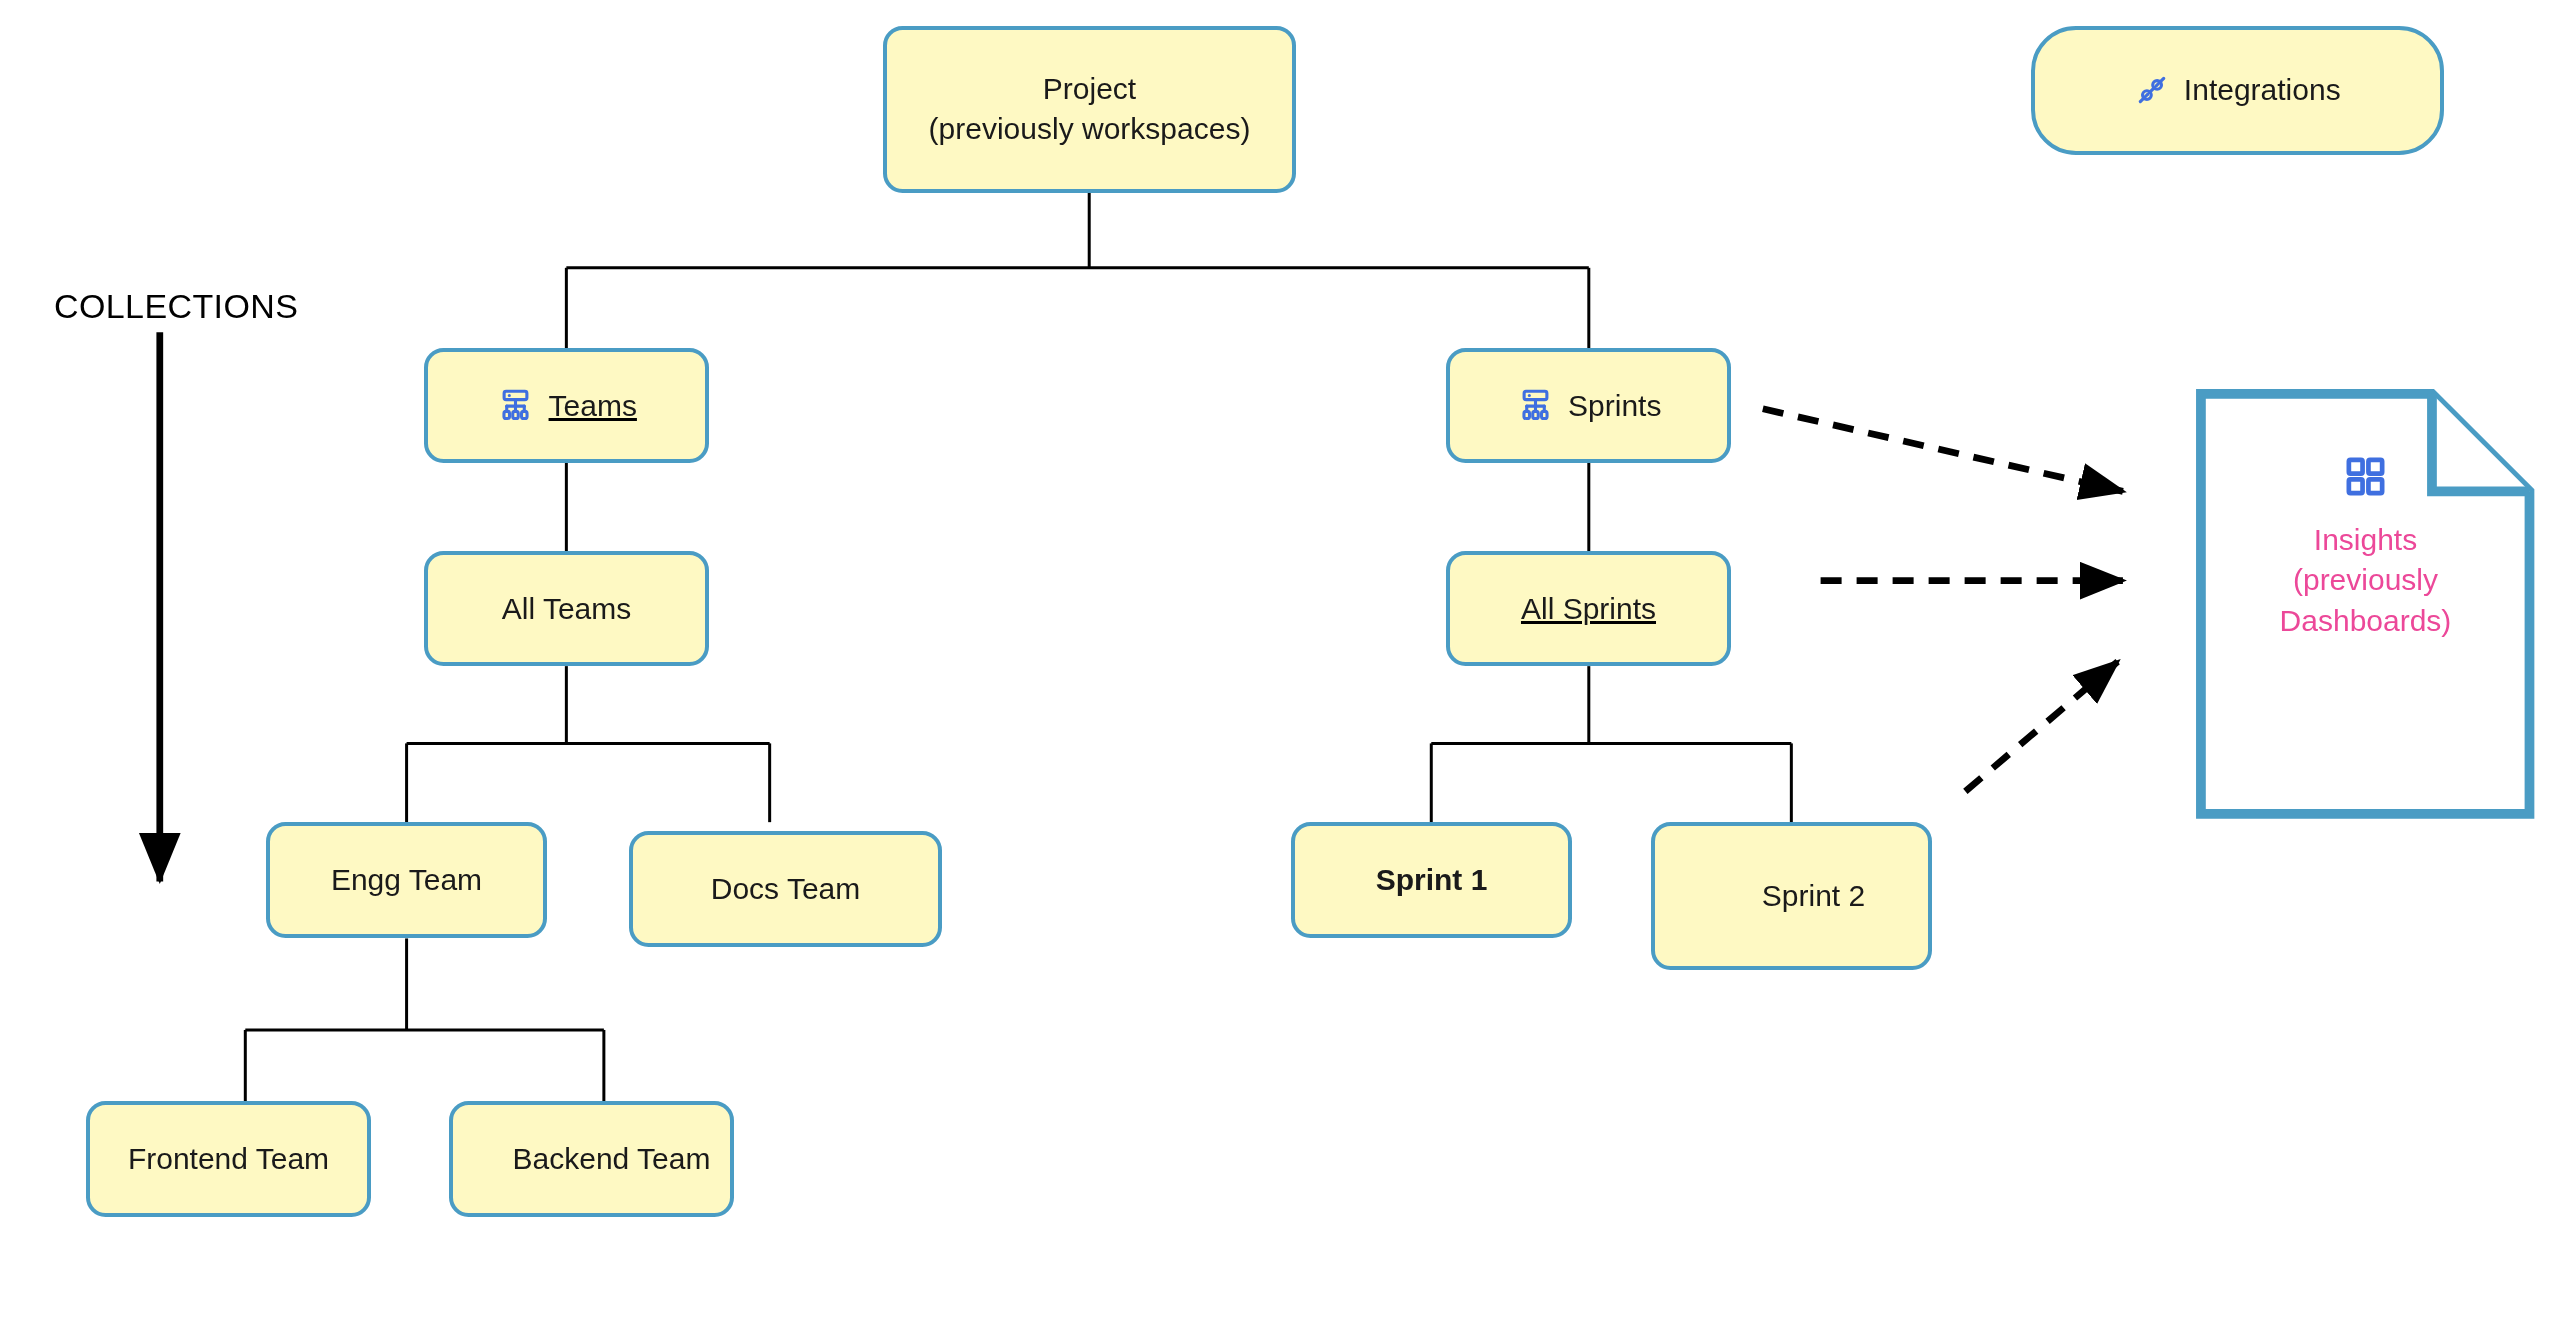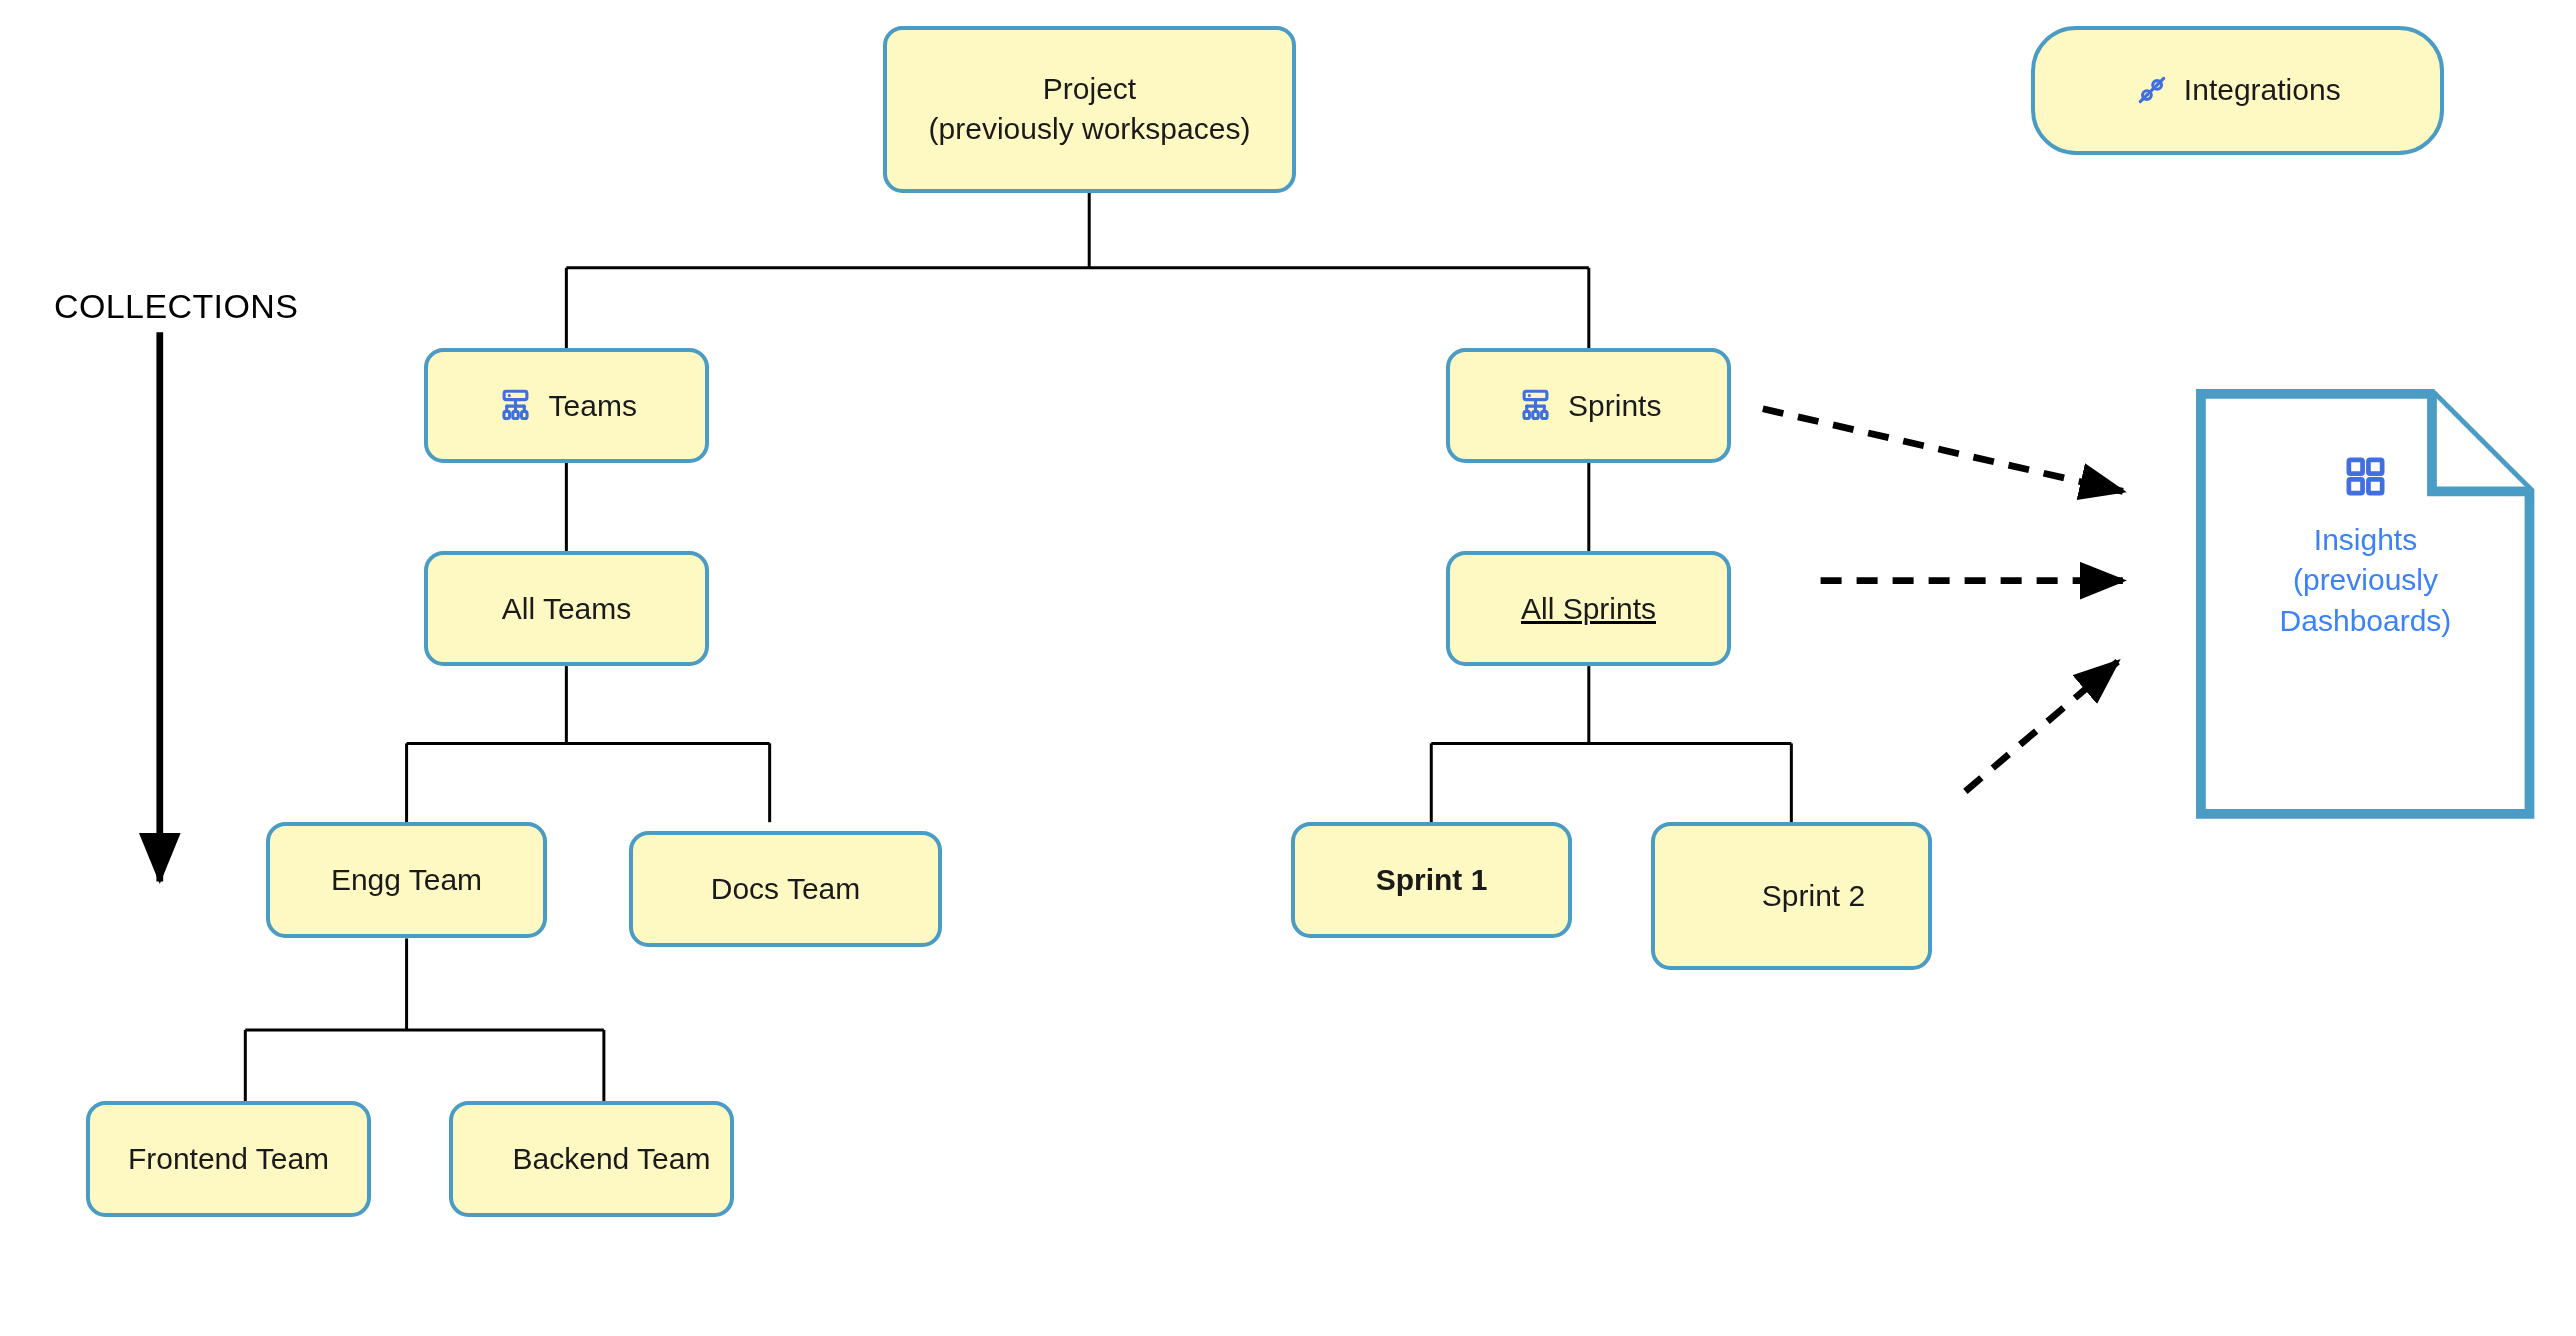--- a/index.html
+++ b/index.html
@@ -74,21 +74,21 @@
     justify-content: flex-start;
     padding-top: 59px;
     box-sizing: border-box;
   }
   .insights-text {
     margin-top: 19.5px;
     font-size: 30px;
     line-height: 1.35;
     text-align: center;
     white-space: pre-line;
-    color: #3b82f6;
+    color: #ec4899;
   }
   .icon {
     display: inline-flex;
     align-items: center;
     justify-content: center;
     flex: 0 0 auto;
   }
 </style>
 </head>
 <body>
@@ -172,21 +172,21 @@
         <path d="M4.2 19.8 L6.2 17.8"></path>
         <path d="M17.8 6.2 L19.8 4.2"></path>
         <circle cx="8.6" cy="15.4" r="2.9"></circle>
         <circle cx="15.4" cy="8.6" r="2.9"></circle>
         <path d="M10.4 13.6 L13.6 10.4"></path>
       </svg>
     </span>
     <span class="node-label">Integrations</span>
   </div>
 
-  <div class="node with-icon" style="left:424px; top:348px; width:285px; height:115px;">
+  <div class="node with-icon" style="left:424px; top:348px; width:285px; height:115px;text-decoration:underline;">
     <span class="icon">
       <svg width="39" height="39" viewBox="0 0 24 24" fill="none" stroke="#3f6fe0" stroke-width="1.9" stroke-linecap="round" stroke-linejoin="round">
         <rect x="5" y="3.2" width="14" height="5.2" rx="1.2"></rect>
         <circle cx="8.2" cy="5.8" r="0.95" fill="#3f6fe0" stroke="none"></circle>
         <path d="M12 8.4 L12 12.4"></path>
         <path d="M6.6 12.4 L17.4 12.4"></path>
         <path d="M6.6 12.4 L6.6 15.6"></path>
         <path d="M12 12.4 L12 15.6"></path>
         <path d="M17.4 12.4 L17.4 15.6"></path>
         <rect x="4.9" y="15.6" width="3.4" height="4.4" rx="1.3"></rect>

